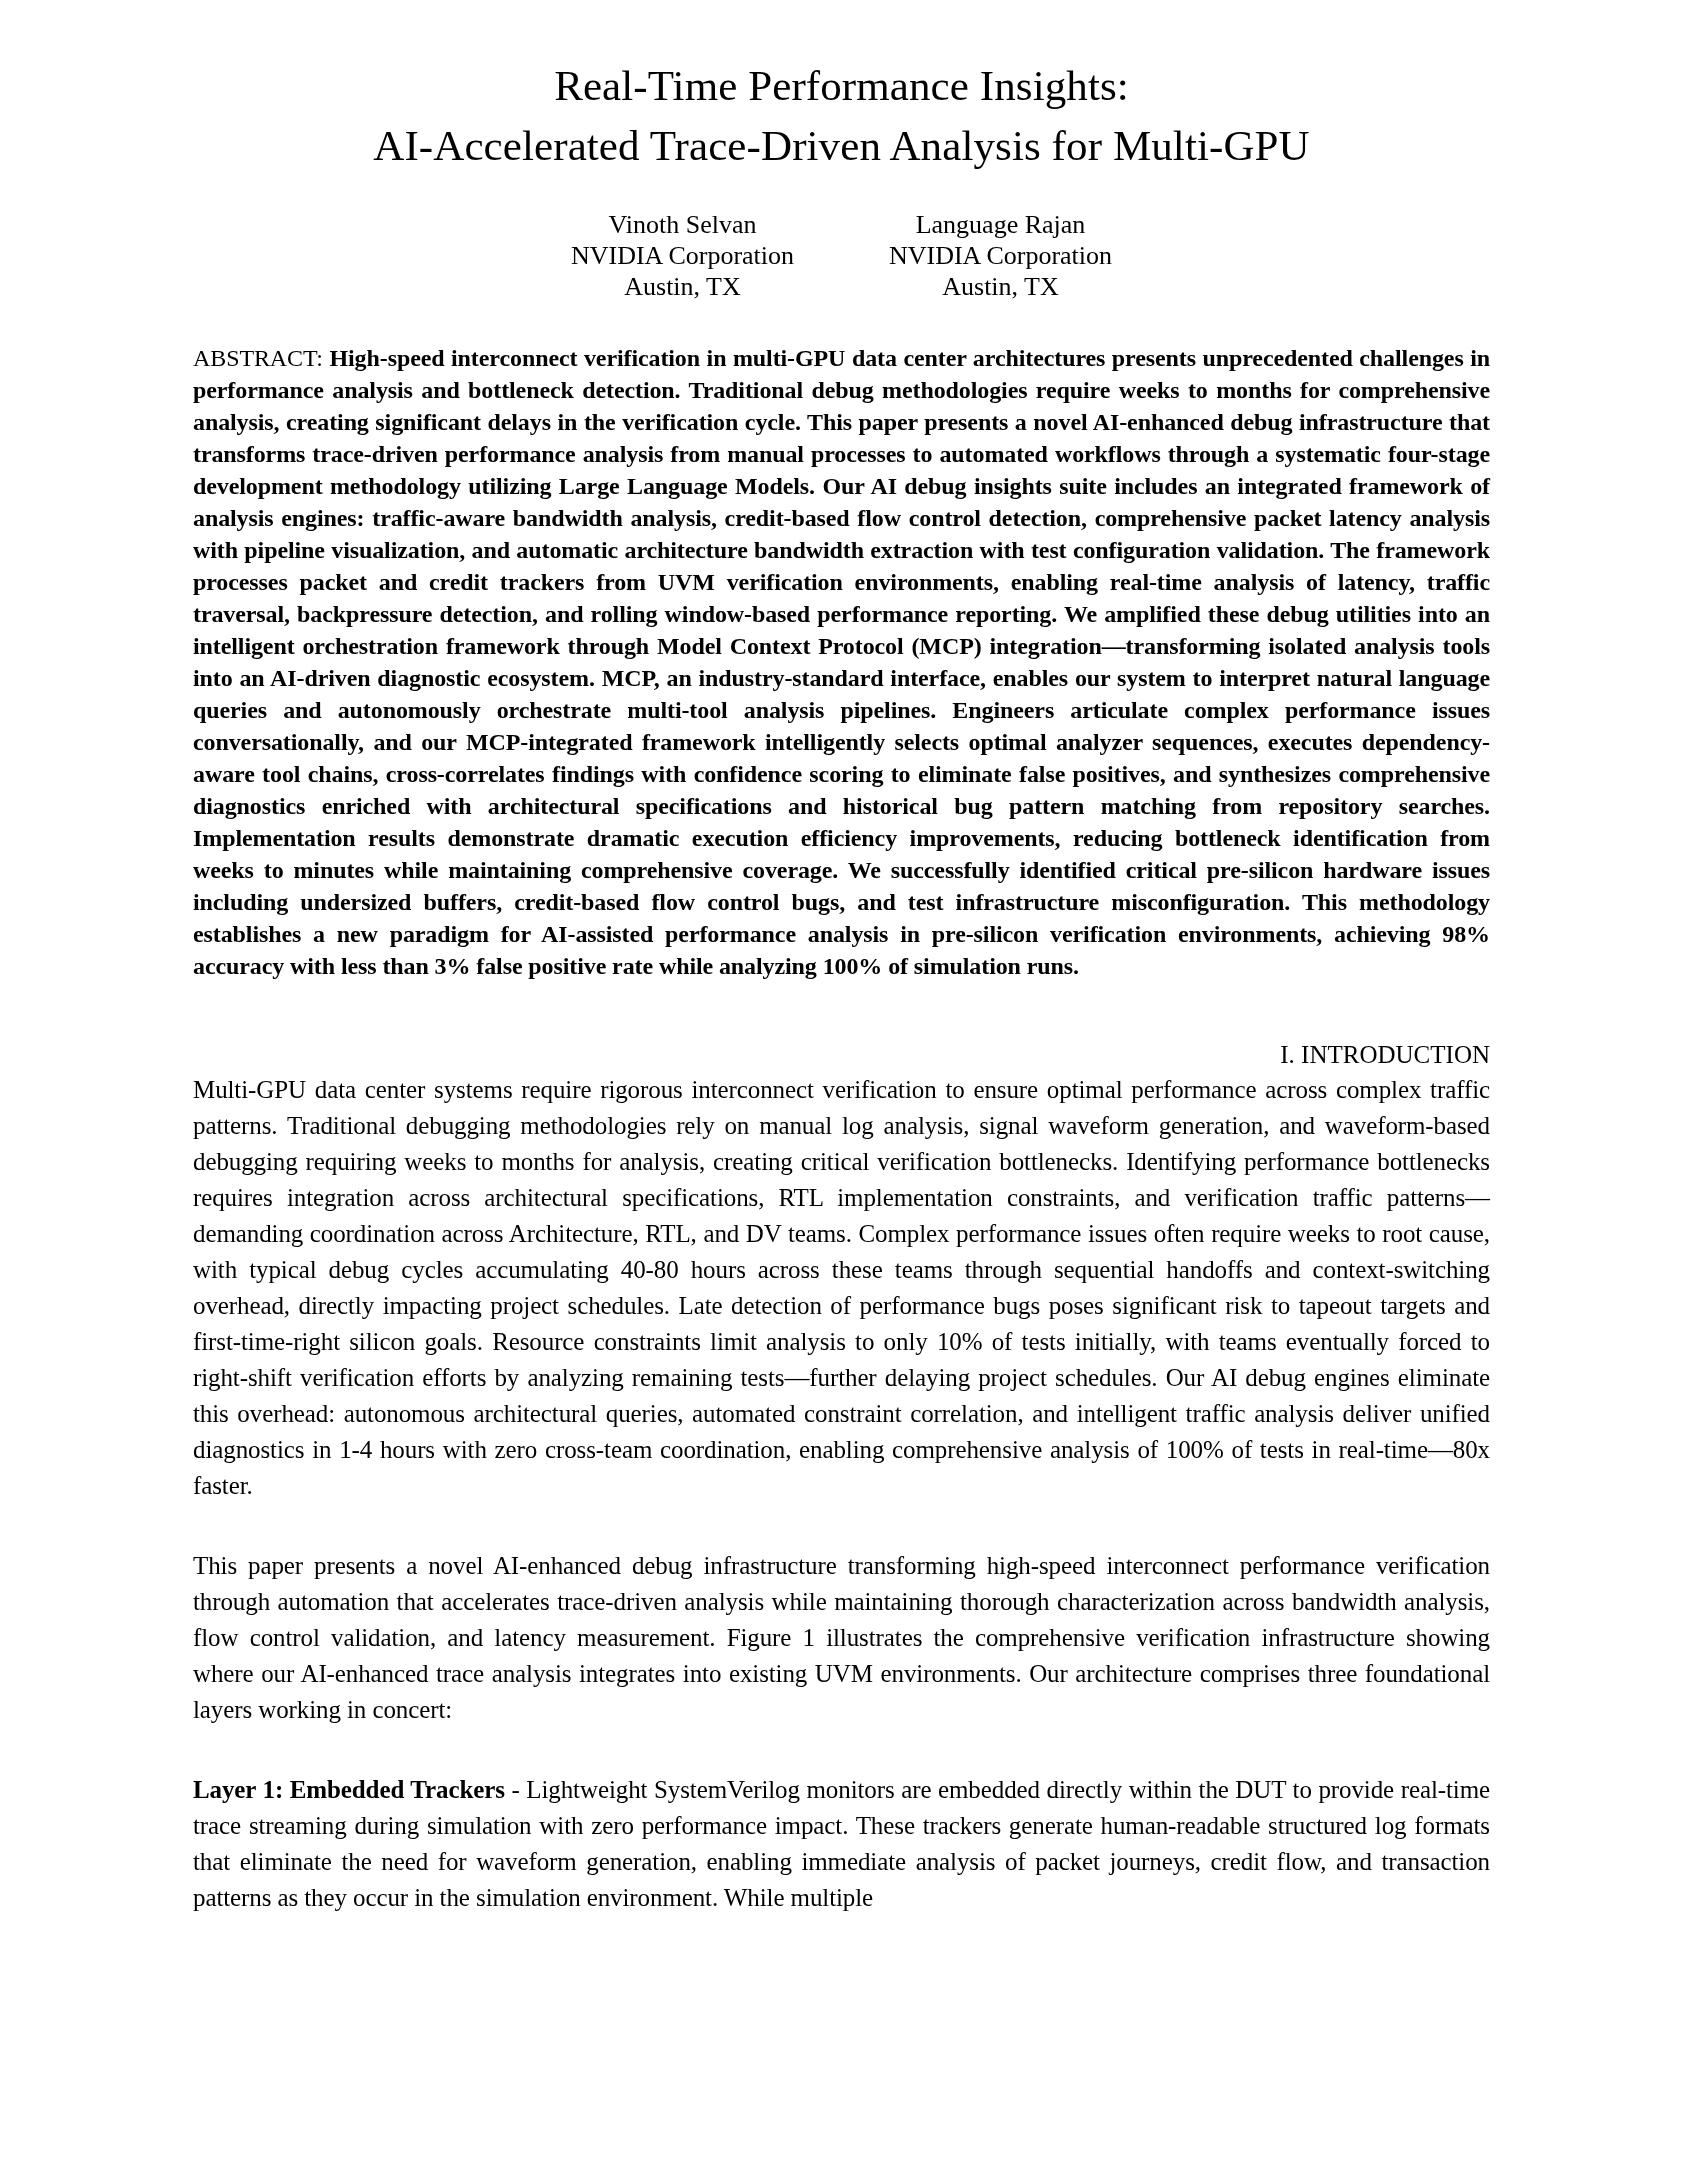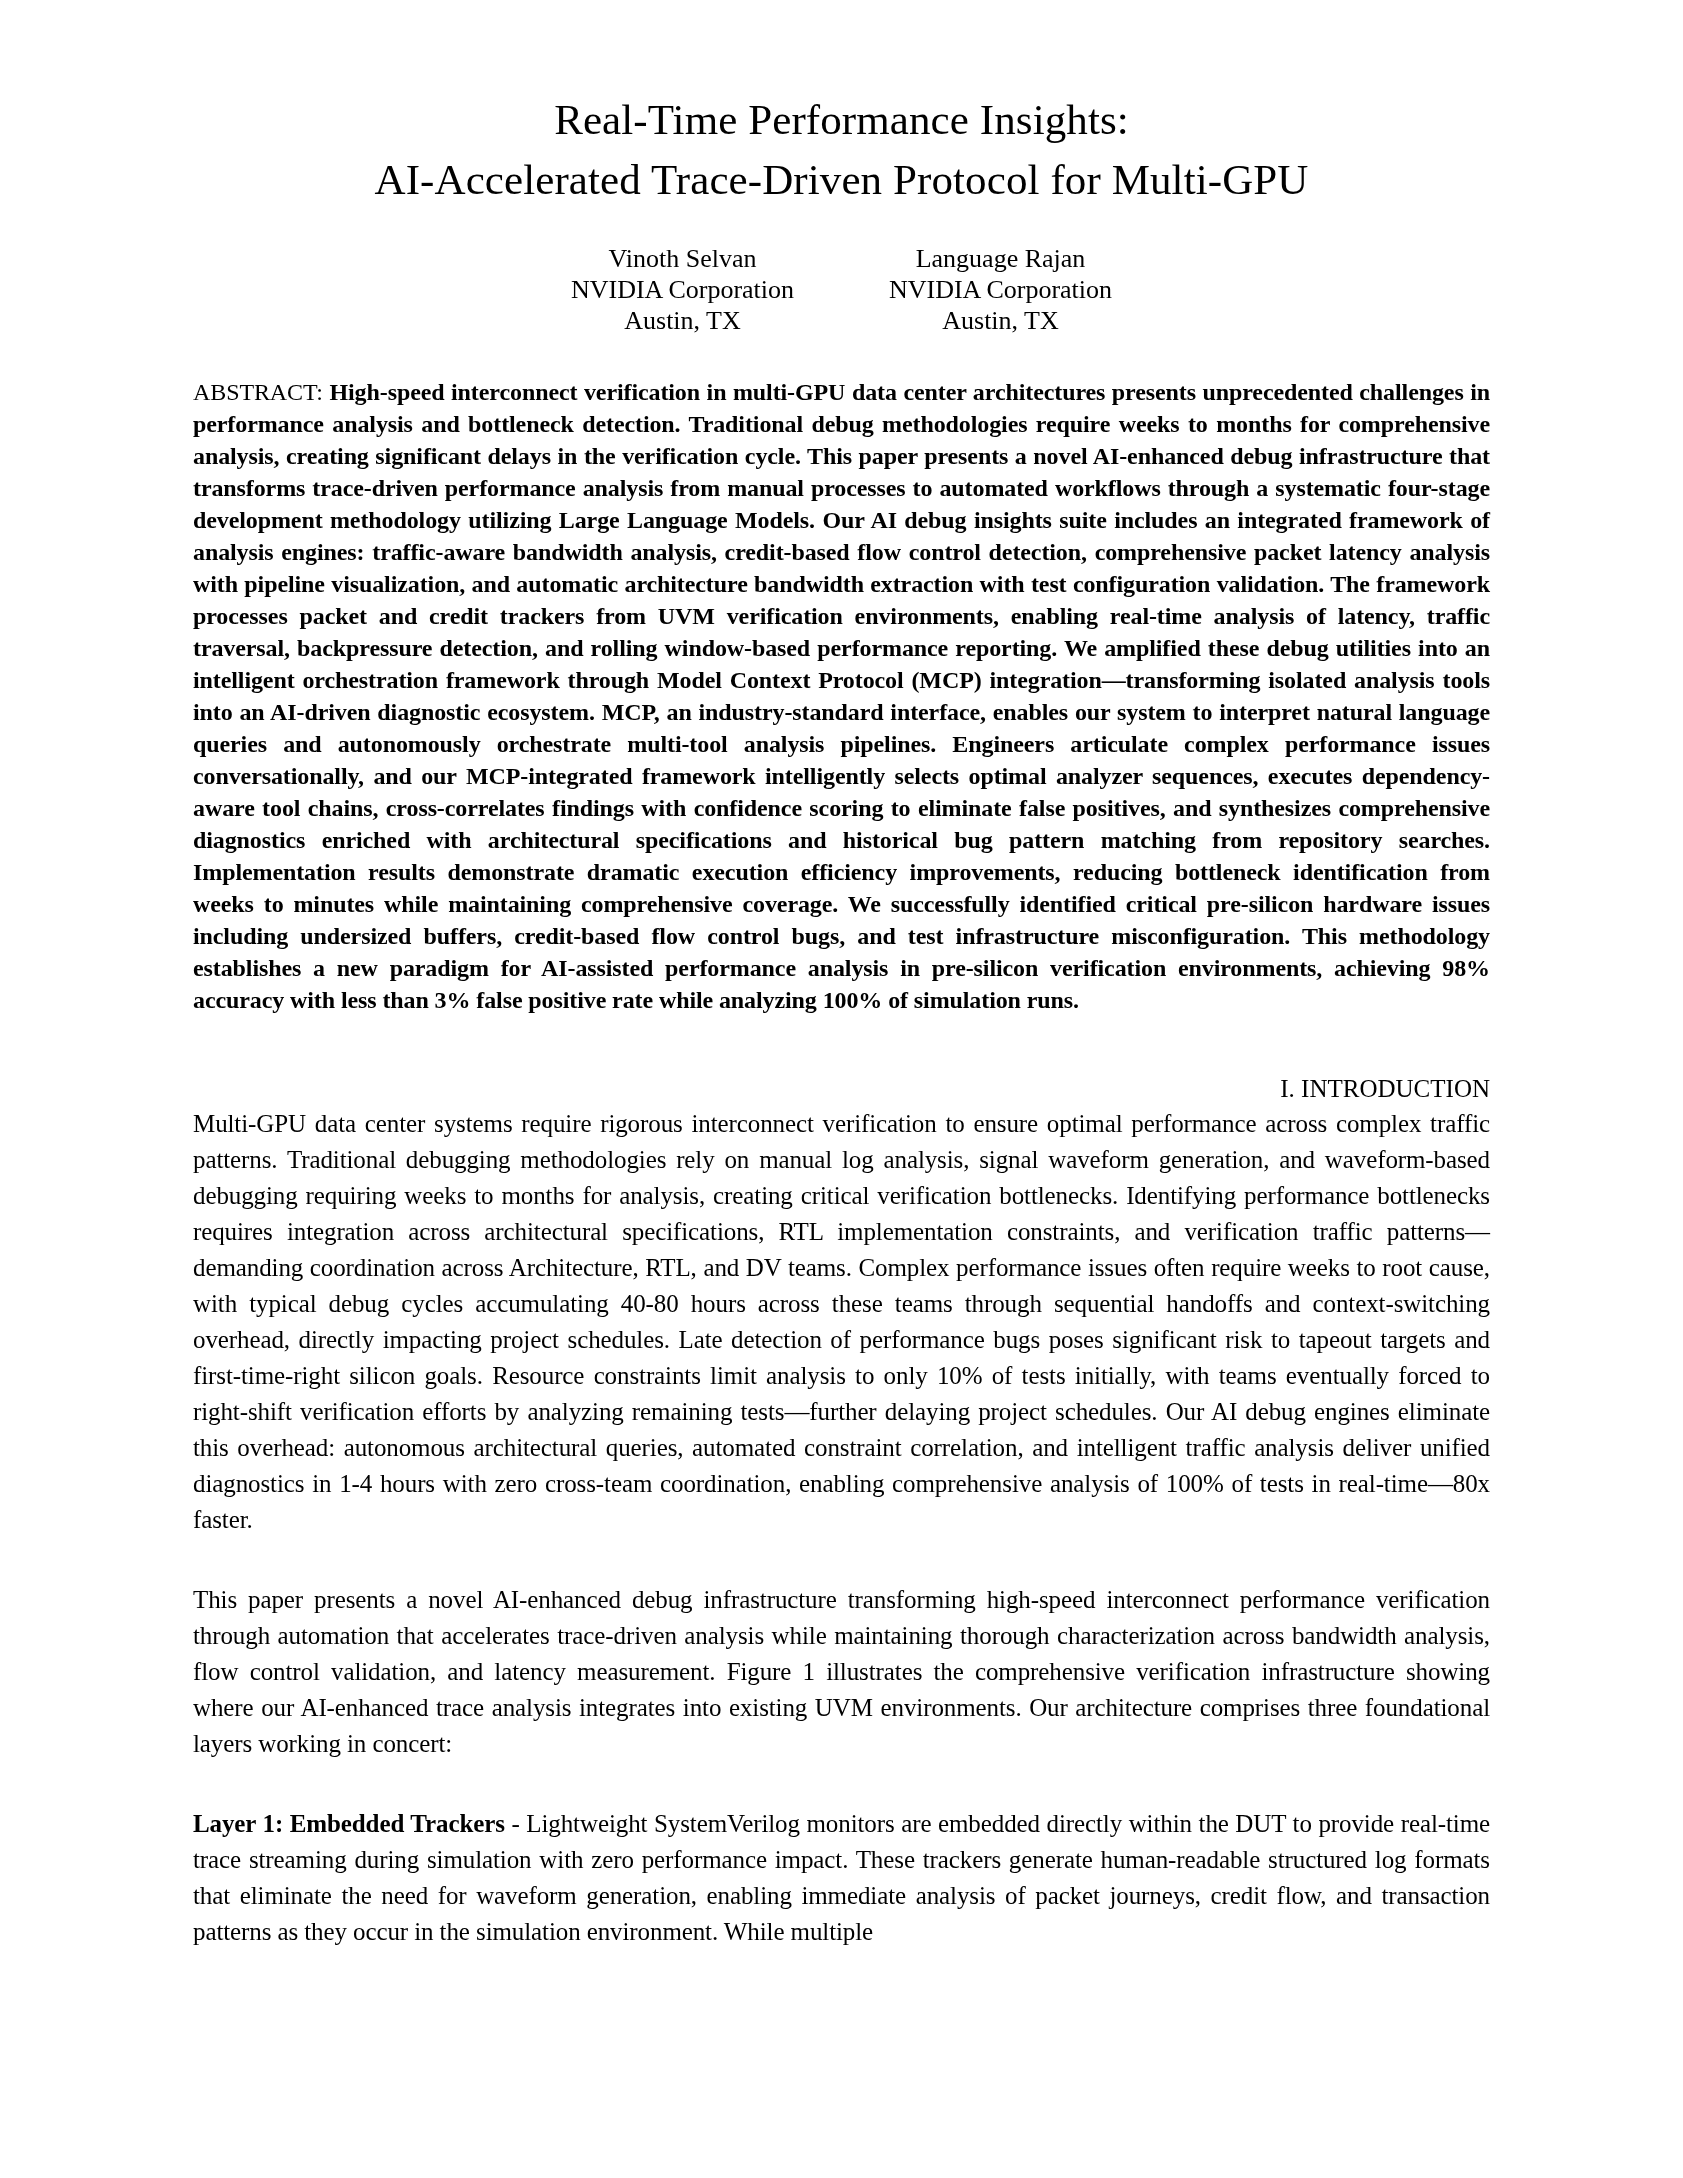--- a/index.html
+++ b/index.html
@@ -12,21 +12,21 @@
     height: 2178px;
     font-family: "Liberation Serif", "DejaVu Serif", serif;
     color: #000000;
     -webkit-font-smoothing: antialiased;
   }
   .page {
     position: relative;
     width: 1683px;
     height: 2178px;
     box-sizing: border-box;
-    padding: 90px 193px 0 193px;
+    padding: 56px 193px 0 193px;
     background: #ffffff;
   }
 
   
   .title-block {
     text-align: center;
     margin: 0 0 0 0;
   }
   .title-line {
     font-size: 43px;
@@ -85,21 +85,21 @@
   .par-gap { margin-top: 44px; }
   .lead-bold { font-weight: bold; }
 </style>
 </head>
 <body>
 
 <div class="page">
 
   <div class="title-block">
     <div class="title-line">Real-Time Performance Insights:</div>
-    <div class="title-line">AI-Accelerated Trace-Driven Protocol for Multi-GPU</div>
+    <div class="title-line">AI-Accelerated Trace-Driven Analysis for Multi-GPU</div>
   </div>
 
   <div class="authors">
     <div class="author">
       <span class="author-name">Vinoth Selvan</span>
       <span class="author-org">NVIDIA Corporation</span>
       <span class="author-loc">Austin, TX</span>
     </div>
     <div class="author">
       <span class="author-name">Language Rajan</span>

